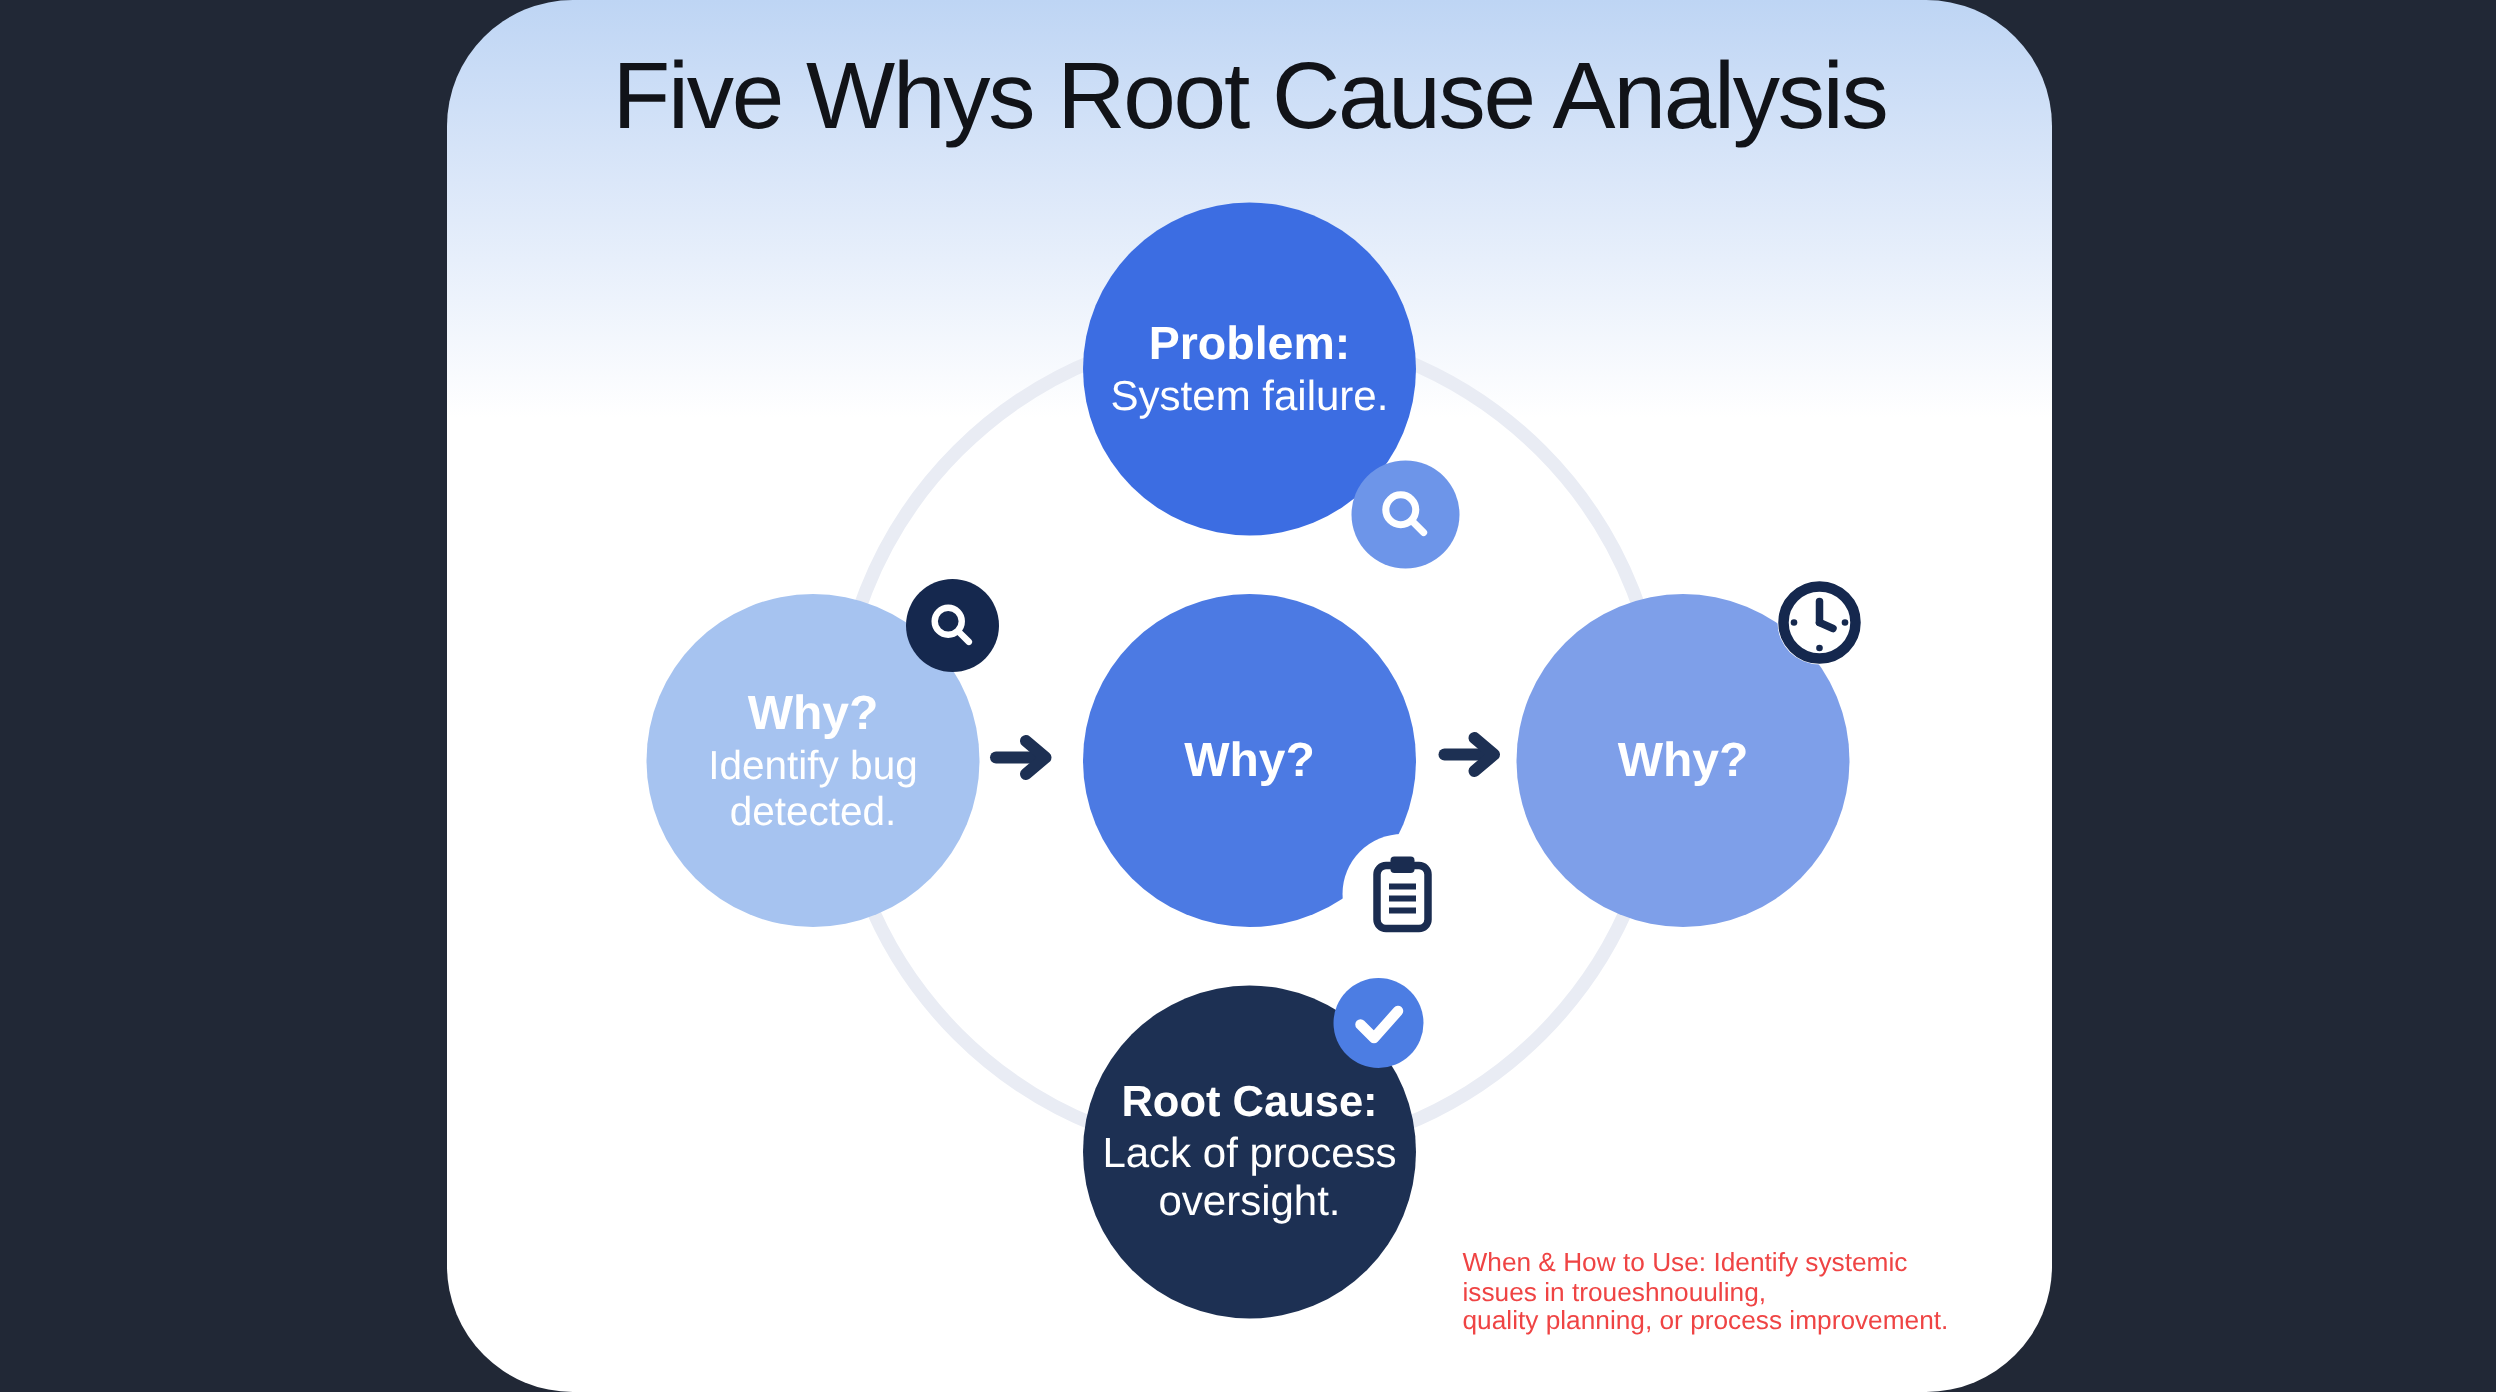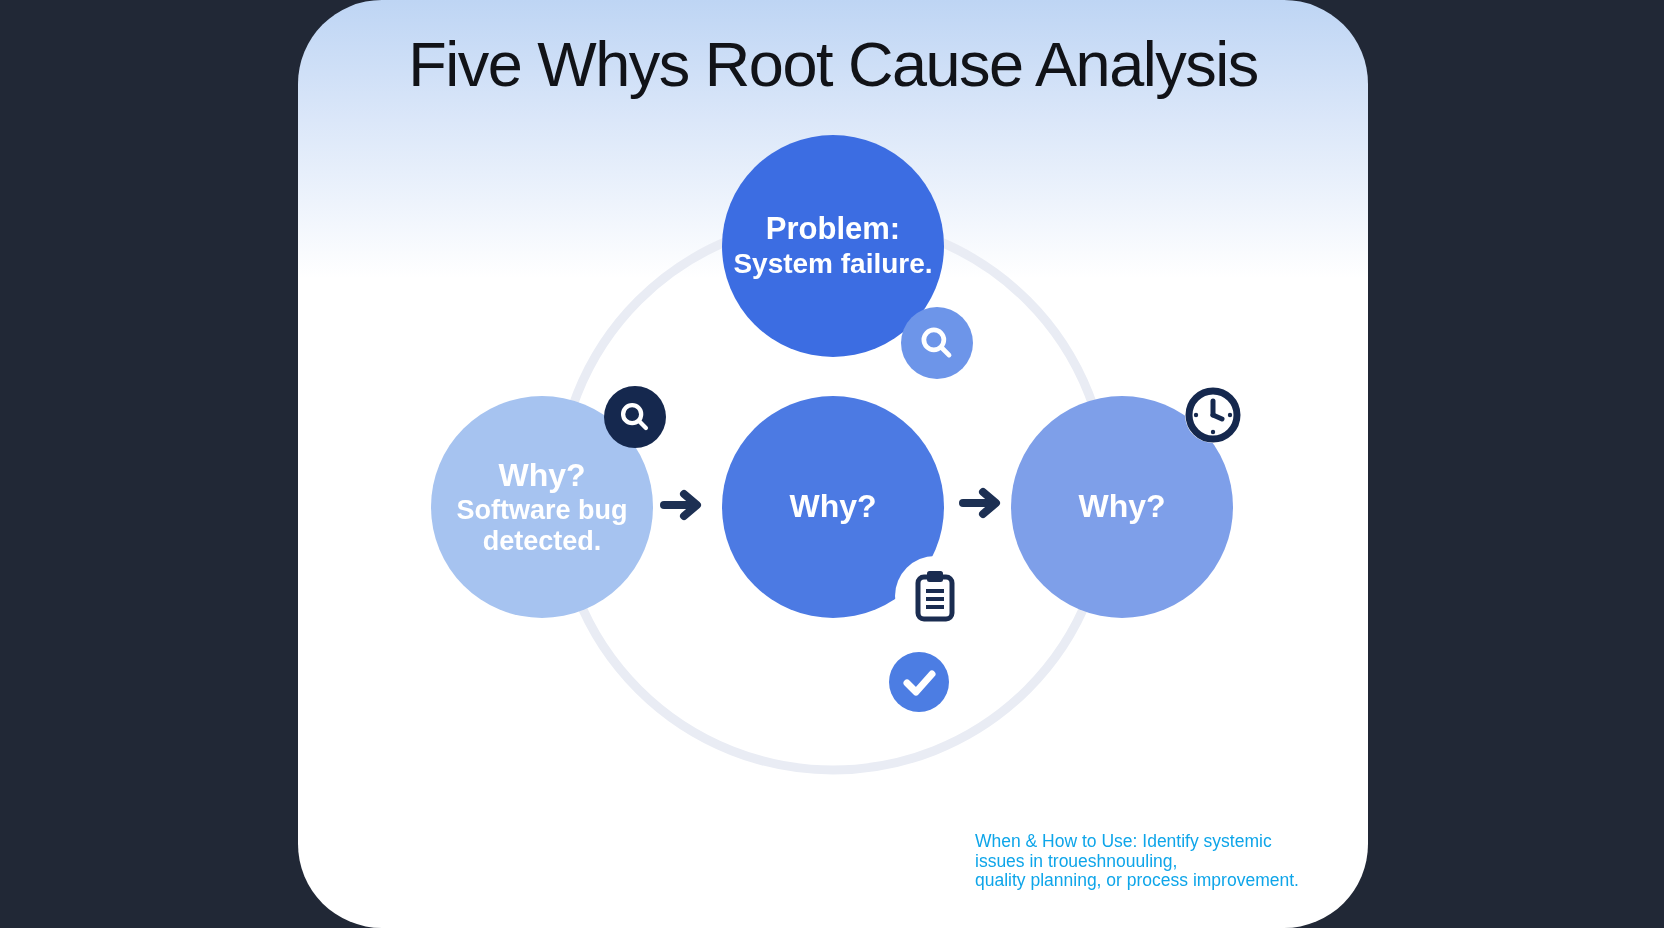--- a/index.html
+++ b/index.html
@@ -8,42 +8,42 @@
   #card{position:absolute;left:298px;top:0;width:1070px;height:928px;border-radius:84px;
         background:linear-gradient(180deg,#bed5f4 0%,#dbe7f9 13%,#ffffff 30%);}
   #title{position:absolute;left:298px;top:28px;width:1070px;text-align:center;
          font-size:63px;font-weight:normal;letter-spacing:-1.5px;color:#111318;}
   #ring{position:absolute;left:0;top:0;pointer-events:none;}
   .node{position:absolute;width:222px;height:222px;border-radius:50%;
         display:flex;flex-direction:column;align-items:center;justify-content:center;
         text-align:center;color:#ffffff;}
   .node .txt{width:206px;}
   .node-heading{font-weight:bold;line-height:1.18;}
-  .node-body{font-weight:bold;line-height:1.16;}
+  .node-body{font-weight:normal;line-height:1.16;}
   #node-problem{left:722px;top:135px;background:#3c6de2;}
   #node-problem .node-heading{font-size:31px;}
   #node-problem .node-body{font-size:28px;}
   #node-why1{left:431px;top:396px;background:#a6c3f0;}
   #node-why2{left:722px;top:396px;background:#4c7ae3;}
   #node-why3{left:1011px;top:396px;background:#7e9fe9;}
   .why .node-heading{font-size:32px;}
   .why .node-body{font-size:27px;}
   #node-root{left:722px;top:657px;background:#1d3053;}
   #node-root .node-heading{font-size:29px;}
   #node-root .node-body{font-size:28px;}
   .badge{position:absolute;border-radius:50%;display:flex;align-items:center;justify-content:center;}
   #badge-problem{left:901px;top:307px;width:72px;height:72px;background:#6d95e9;}
   #badge-why1{left:604px;top:386px;width:62px;height:62px;background:#15284e;}
   #badge-clock{left:1185px;top:387px;width:56px;height:56px;background:#ffffff;}
   #badge-clipboard{left:895px;top:556px;width:80px;height:80px;background:#ffffff;}
   #badge-check{left:889px;top:652px;width:60px;height:60px;background:#4c7de3;}
   .arrow{position:absolute;width:48px;height:36px;}
   #arrow1{left:659px;top:487px;}
   #arrow2{left:958px;top:485px;}
-  #footnote{position:absolute;left:975px;top:832px;width:360px;color:#0ea5e9;
+  #footnote{position:absolute;left:975px;top:832px;width:360px;color:#ef4444;
             font-size:17.5px;font-weight:500;line-height:1.12;}
 </style>
 </head>
 <body>
 
 <div id="stage">
   <div id="card"></div>
 
   <svg id="ring" width="1664" height="928">
     <circle cx="833" cy="495" r="275" fill="none" stroke="#e9ecf4" stroke-width="9"></circle>
@@ -54,34 +54,40 @@
   <div class="node" id="node-problem">
     <div class="txt">
       <div class="node-heading">Problem:</div>
       <div class="node-body">System failure.</div>
     </div>
   </div>
 
   <div class="node why" id="node-why1">
     <div class="txt">
       <div class="node-heading">Why?</div>
-      <div class="node-body">Software bug detected.</div>
+      <div class="node-body">Identify bug detected.</div>
     </div>
   </div>
   <div class="node why" id="node-why2">
     <div class="txt">
       <div class="node-heading">Why?</div>
     </div>
   </div>
   <div class="node why" id="node-why3">
     <div class="txt">
       <div class="node-heading">Why?</div>
     </div>
   </div>
 
+  <div class="node" id="node-root">
+    <div class="txt">
+      <div class="node-heading">Root Cause:</div>
+      <div class="node-body">Lack of process oversight.</div>
+    </div>
+  </div>
 
   <svg class="arrow" id="arrow1" viewBox="0 0 48 36">
     <path d="M5 18 H34" stroke="#1d3053" stroke-width="8" stroke-linecap="round" fill="none"></path>
     <path d="M25 7 L38 18 L25 29" stroke="#1d3053" stroke-width="8" stroke-linecap="round" stroke-linejoin="round" fill="none"></path>
   </svg>
   <svg class="arrow" id="arrow2" viewBox="0 0 48 36">
     <path d="M5 18 H34" stroke="#1d3053" stroke-width="8" stroke-linecap="round" fill="none"></path>
     <path d="M25 7 L38 18 L25 29" stroke="#1d3053" stroke-width="8" stroke-linecap="round" stroke-linejoin="round" fill="none"></path>
   </svg>
 

